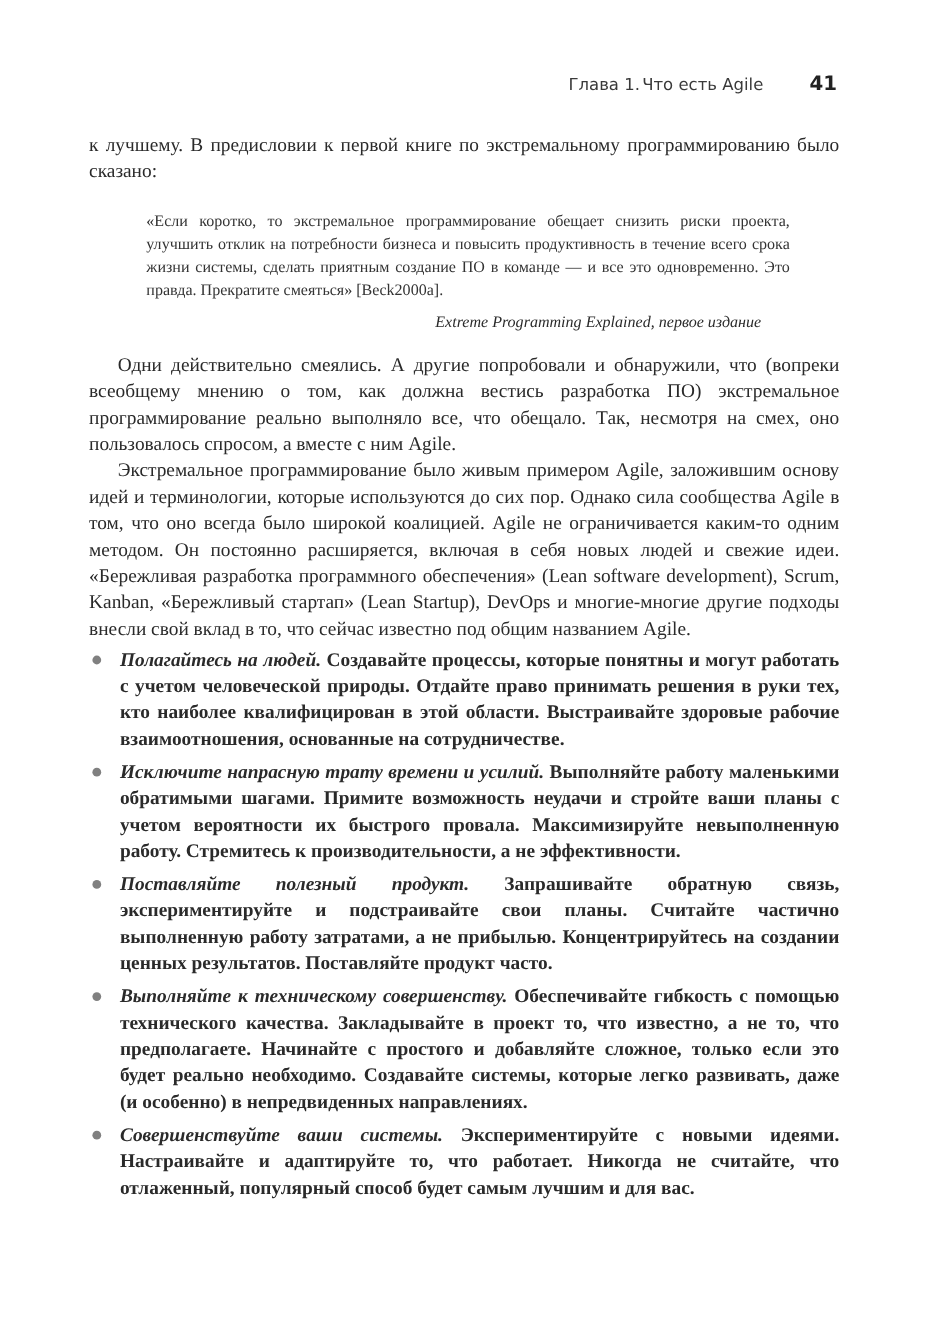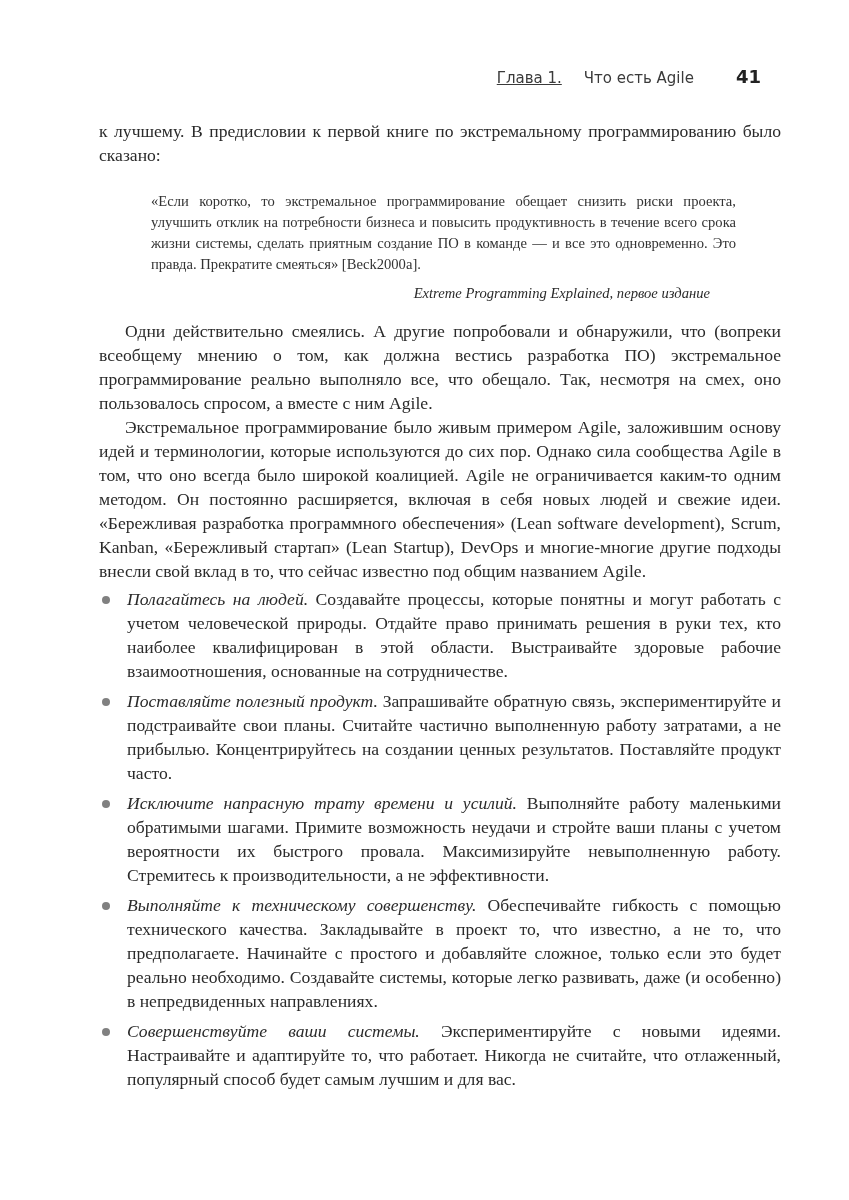--- a/index.html
+++ b/index.html
@@ -1,26 +1,26 @@
 <!DOCTYPE html>
 <html><head>
 <meta charset="utf-8">
 <style>
   html, body { margin: 0; padding: 0; background: #ffffff; }
   body { width: 849px; height: 1200px; position: relative; overflow: hidden; color: #2a2a2a; }
   .header { position: absolute; top: 66px; right: 88px; font-family: "DejaVu Sans", sans-serif; font-size: 15px; color: #3a3a3a; display: flex; align-items: baseline; }
-  .header .chap { margin-right: 22px; text-decoration: underline; }
+  .header .chap { margin-right: 2px; }
   .header .title { margin-right: 42px; }
   .header .pnum { font-weight: bold; font-size: 18px; color: #222; }
-  .content { position: absolute; left: 99px; top: 119px; width: 682px; font-family: "Liberation Serif", serif; font-size: 17.6px; line-height: 24px; text-align: justify; }
+  .content { position: absolute; left: 81px; top: 119px; width: 682px; font-family: "Liberation Serif", serif; font-size: 17.6px; line-height: 24px; text-align: justify; }
   p { margin: 0; }
   .indent { text-indent: 26px; }
   .quote { margin: 24px 45px 6px 52px; font-size: 14.6px; line-height: 21px; color: #333; }
   .quote-src { text-align: right; font-style: italic; margin-top: 6px; margin-bottom: 14px; font-size: 14.6px; margin-right: 71px; }
-  ul { list-style: none; margin: 4px 0 0 0; padding: 0; }
+  ul { list-style: none; margin: 4px 0 0 0; padding: 0; font-weight: bold; }
   li { position: relative; padding-left: 28px; margin-bottom: 6px; }
   li .bullet { position: absolute; left: 3px; top: 9px; width: 8px; height: 8px; border-radius: 50%; background: #808080; }
   li em { font-style: italic; }
 </style>
 </head>
 <body>
 
 <div class="header">
   <span class="chap">Глава 1.</span>
   <span class="title">Что есть Agile</span>
@@ -38,25 +38,25 @@
   <p class="indent">Одни действительно смеялись. А другие попробовали и обнаружили, что (вопреки всеобщему мнению о том, как должна вестись разработка ПО) экстремальное программирование реально выполняло все, что обещало. Так, несмотря на смех, оно пользовалось спросом, а вместе с ним Agile.</p>
   <p class="indent">Экстремальное программирование было живым примером Agile, заложившим основу идей и терминологии, которые используются до сих пор. Однако сила сообщества Agile в том, что оно всегда было широкой коалицией. Agile не ограничивается каким-то одним методом. Он постоянно расширяется, включая в себя новых людей и свежие идеи. «Бережливая разработка программного обеспечения» (Lean software development), Scrum, Kanban, «Бережливый стартап» (Lean Startup), DevOps и многие-многие другие подходы внесли свой вклад в то, что сейчас известно под общим названием Agile.</p>
 
   <ul>
     <li>
       <span class="bullet"></span>
       <em>Полагайтесь на людей.</em><span> Создавайте процессы, которые понятны и могут работать с учетом человеческой природы. Отдайте право принимать решения в руки тех, кто наиболее квалифицирован в этой области. Выстраивайте здоровые рабочие взаимоотношения, основанные на сотрудничестве.</span>
     </li>
     <li>
       <span class="bullet"></span>
-      <em>Поставляйте полезный продукт.</em><span> Запрашивайте обратную связь, экспериментируйте и подстраивайте свои планы. Считайте частично выполненную работу затратами, а не прибылью. Концентрируйтесь на создании ценных результатов. Поставляйте продукт часто.</span>
+      <em>Исключите напрасную трату времени и усилий.</em><span> Выполняйте работу маленькими обратимыми шагами. Примите возможность неудачи и стройте ваши планы с учетом вероятности их быстрого провала. Максимизируйте невыполненную работу. Стремитесь к производительности, а не эффективности.</span>
     </li>
     <li>
       <span class="bullet"></span>
-      <em>Исключите напрасную трату времени и усилий.</em><span> Выполняйте работу маленькими обратимыми шагами. Примите возможность неудачи и стройте ваши планы с учетом вероятности их быстрого провала. Максимизируйте невыполненную работу. Стремитесь к производительности, а не эффективности.</span>
+      <em>Поставляйте полезный продукт.</em><span> Запрашивайте обратную связь, экспериментируйте и подстраивайте свои планы. Считайте частично выполненную работу затратами, а не прибылью. Концентрируйтесь на создании ценных результатов. Поставляйте продукт часто.</span>
     </li>
     <li>
       <span class="bullet"></span>
       <em>Выполняйте к техническому совершенству.</em><span> Обеспечивайте гибкость с помощью технического качества. Закладывайте в проект то, что известно, а не то, что предполагаете. Начинайте с простого и добавляйте сложное, только если это будет реально необходимо. Создавайте системы, которые легко развивать, даже (и особенно) в непредвиденных направлениях.</span>
     </li>
     <li>
       <span class="bullet"></span>
       <em>Совершенствуйте ваши системы.</em><span> Экспериментируйте с новыми идеями. Настраивайте и адаптируйте то, что работает. Никогда не считайте, что отлаженный, популярный способ будет самым лучшим и для вас.</span>
     </li>
   </ul>

